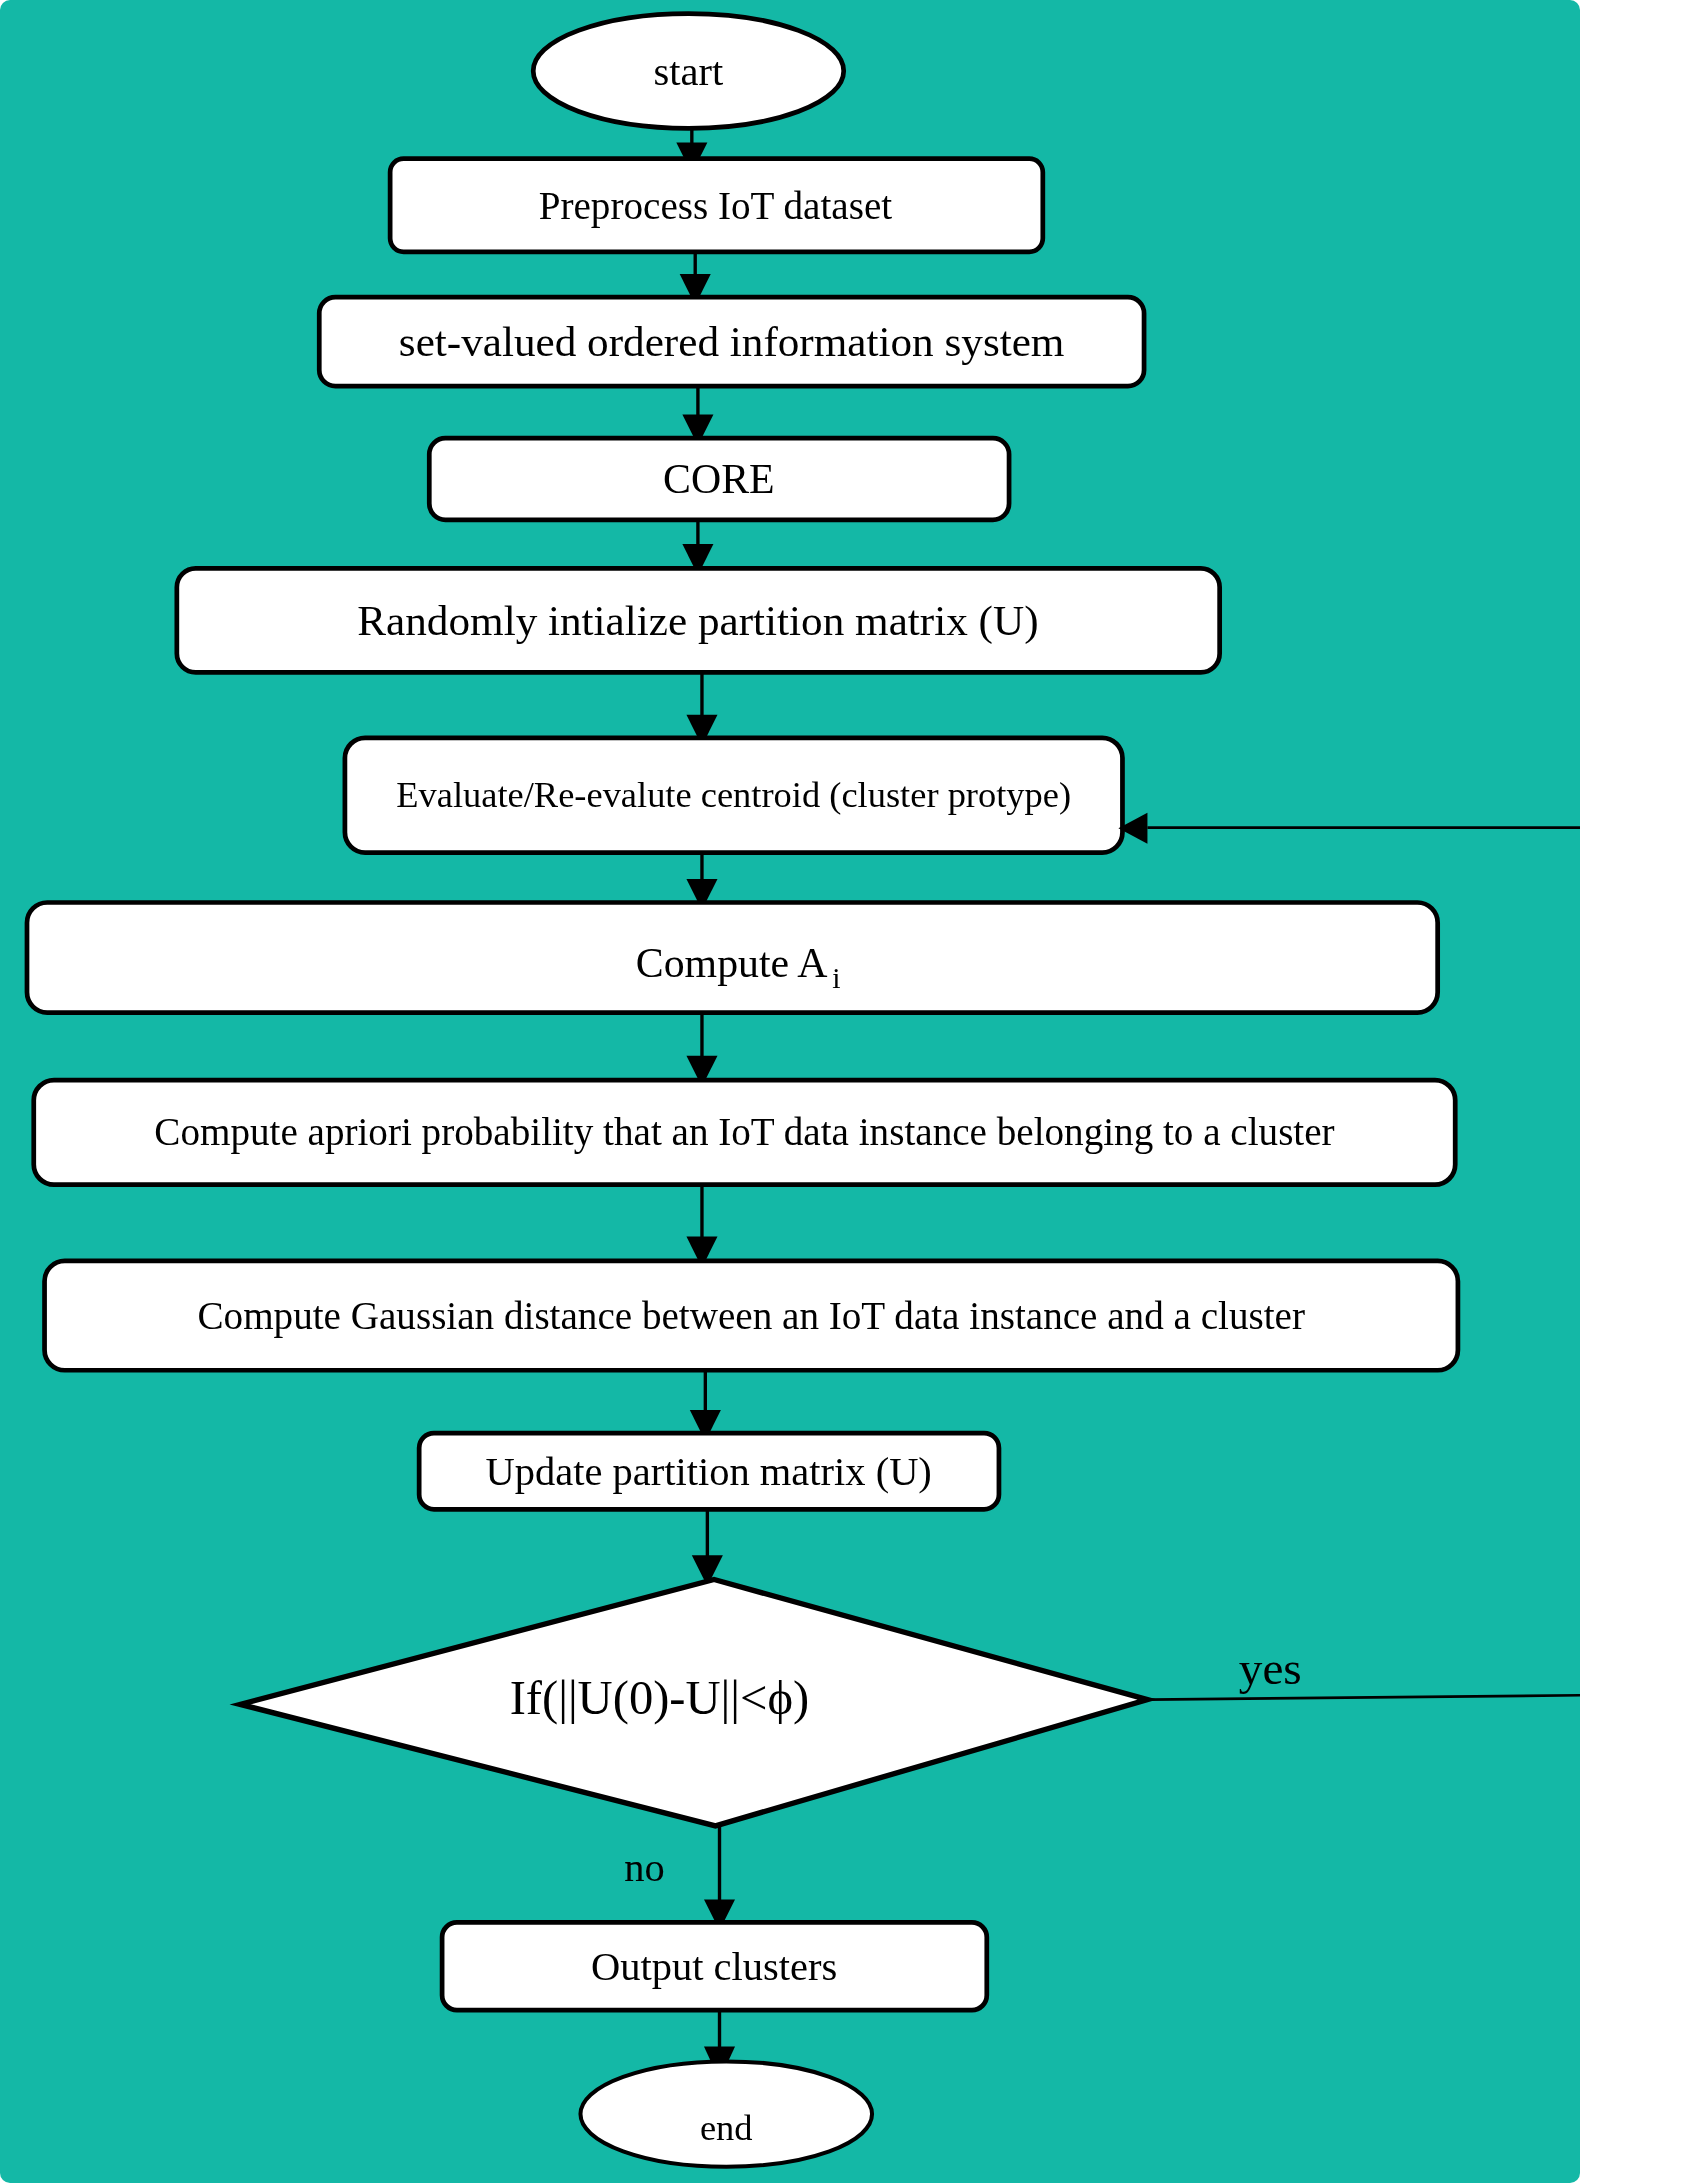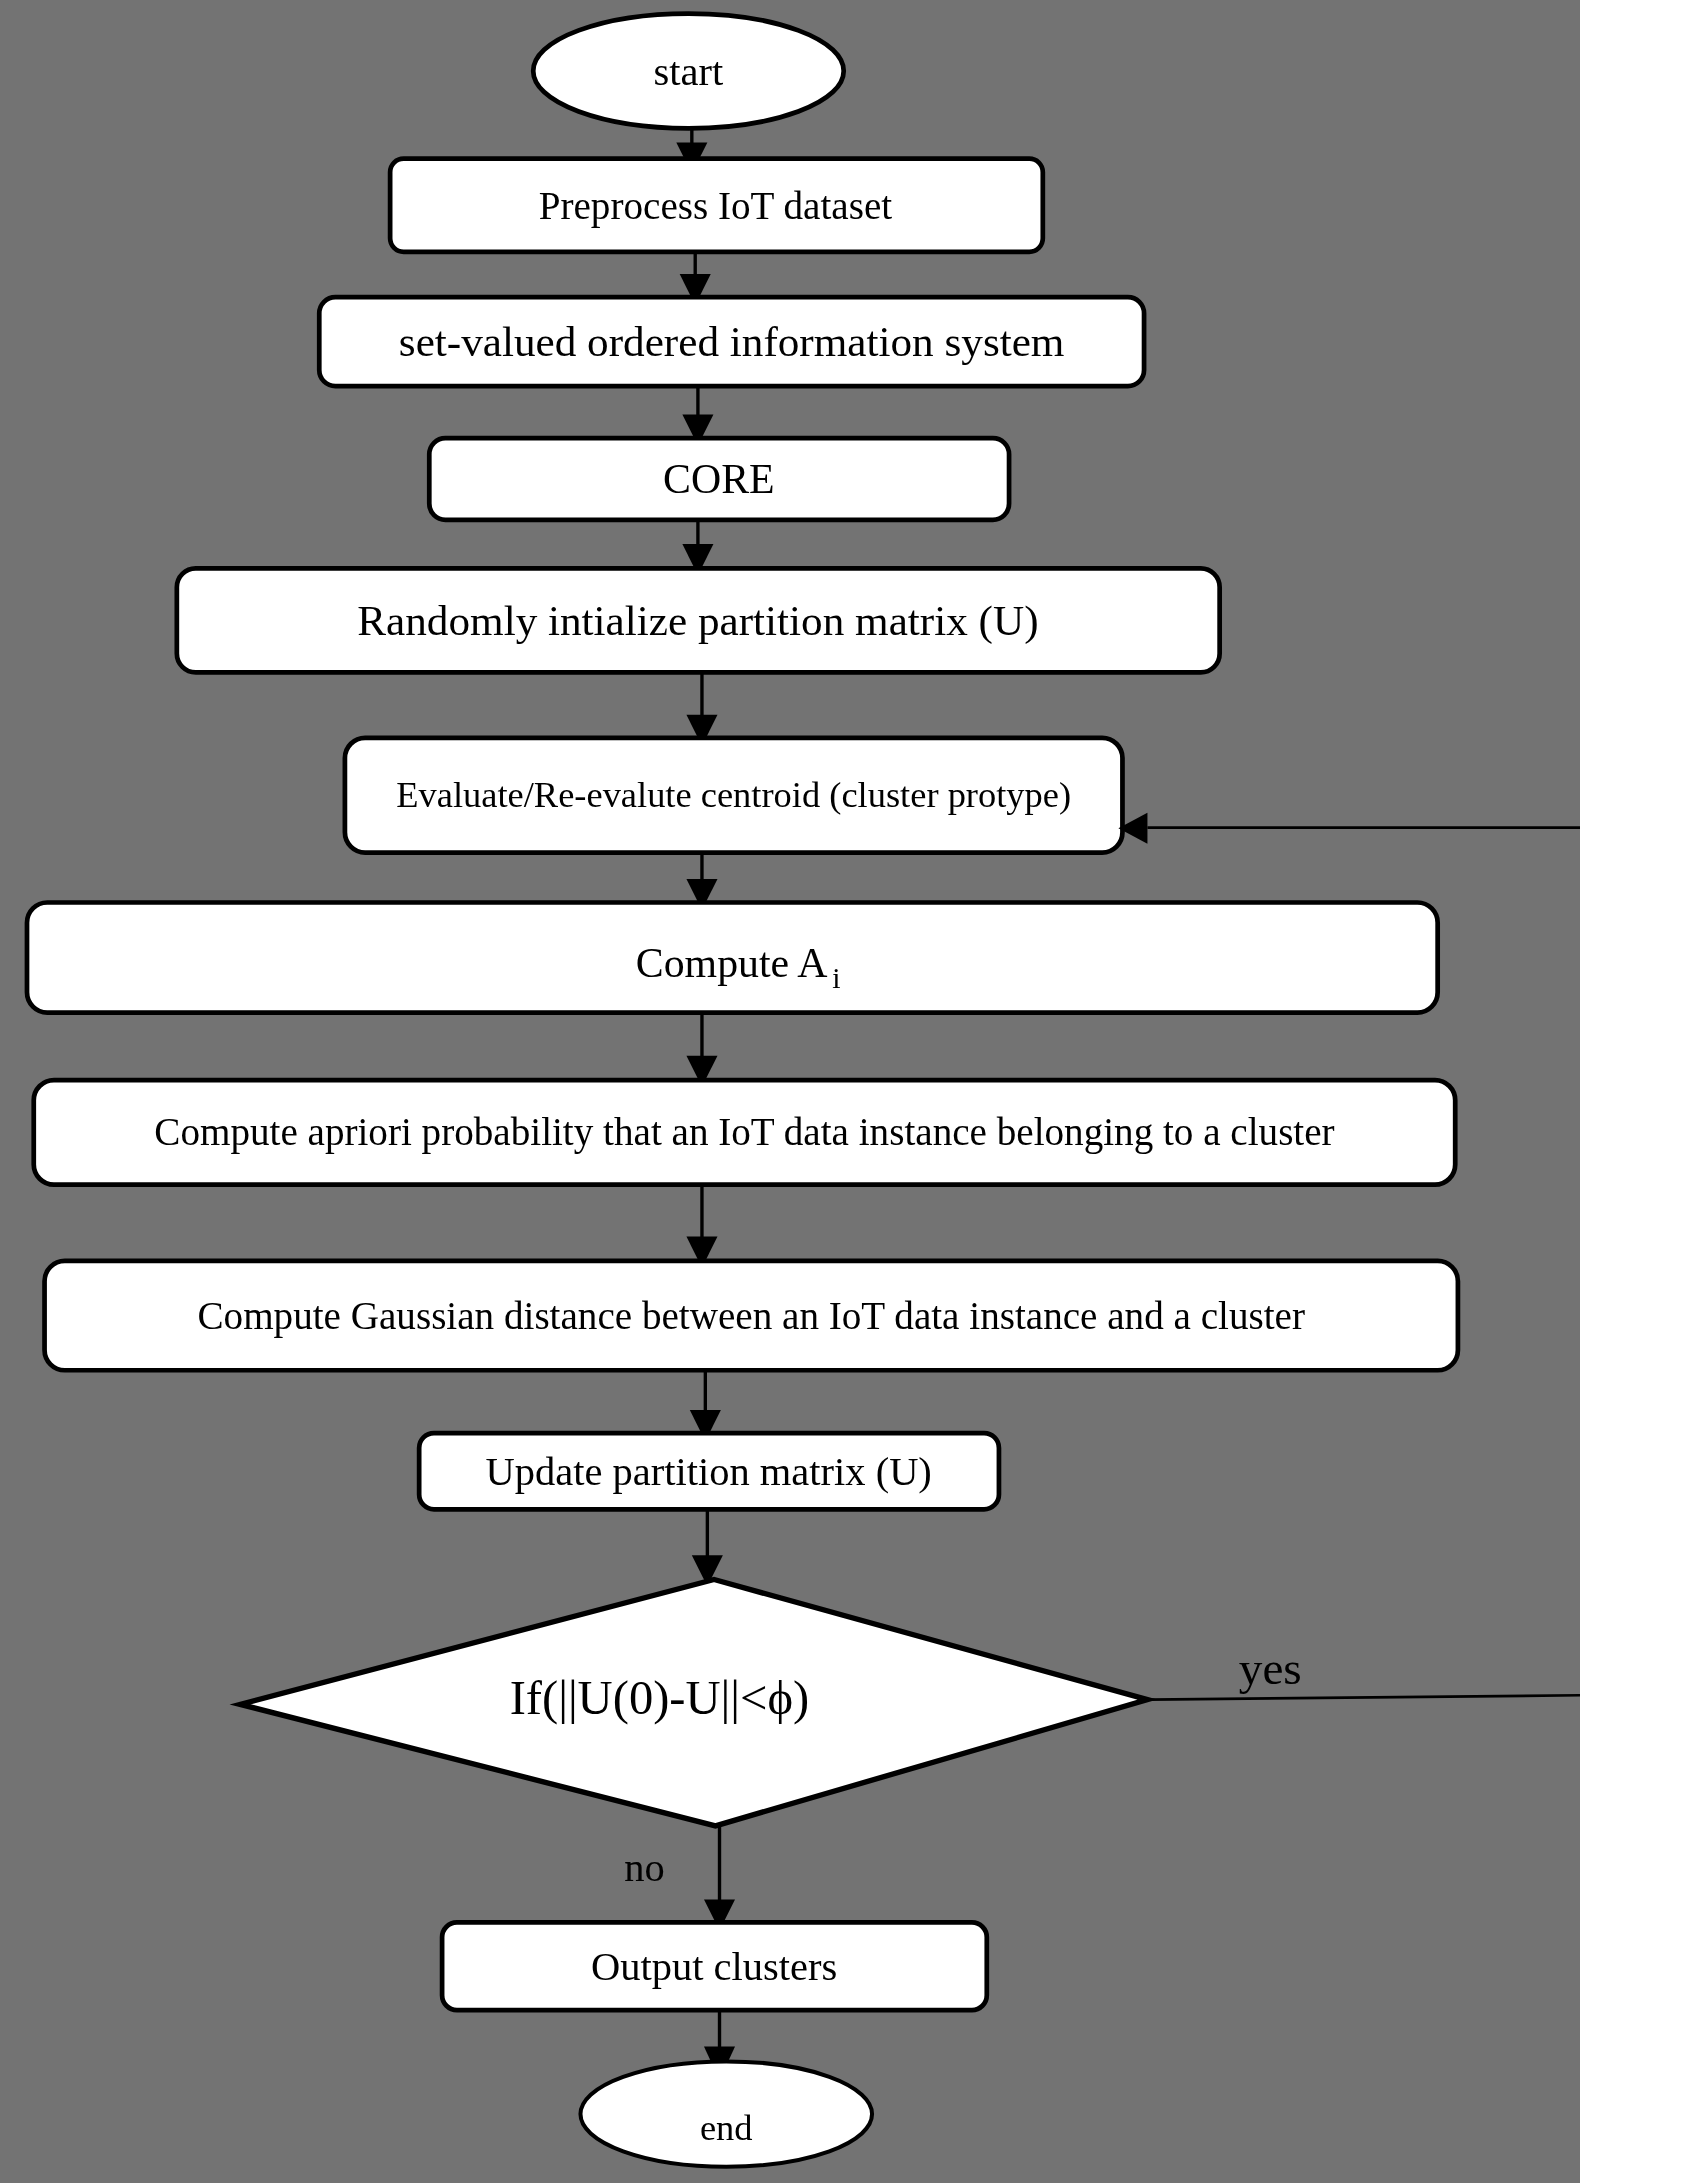--- a/index.html
+++ b/index.html
@@ -4,22 +4,23 @@
 <style>
   html, body {
     margin: 0;
     padding: 0;
     background: #ffffff;
   }
   .canvas {
     position: relative;
     width: 1580px;
     height: 2183px;
-    background: #737373;
+    background: #14b8a6;
     overflow: hidden;
+    border-radius: 10px;
   }
   svg {
     position: absolute;
     left: 0;
     top: 0;
   }
   .shape {
     fill: #ffffff;
     stroke: #000000;
   }

